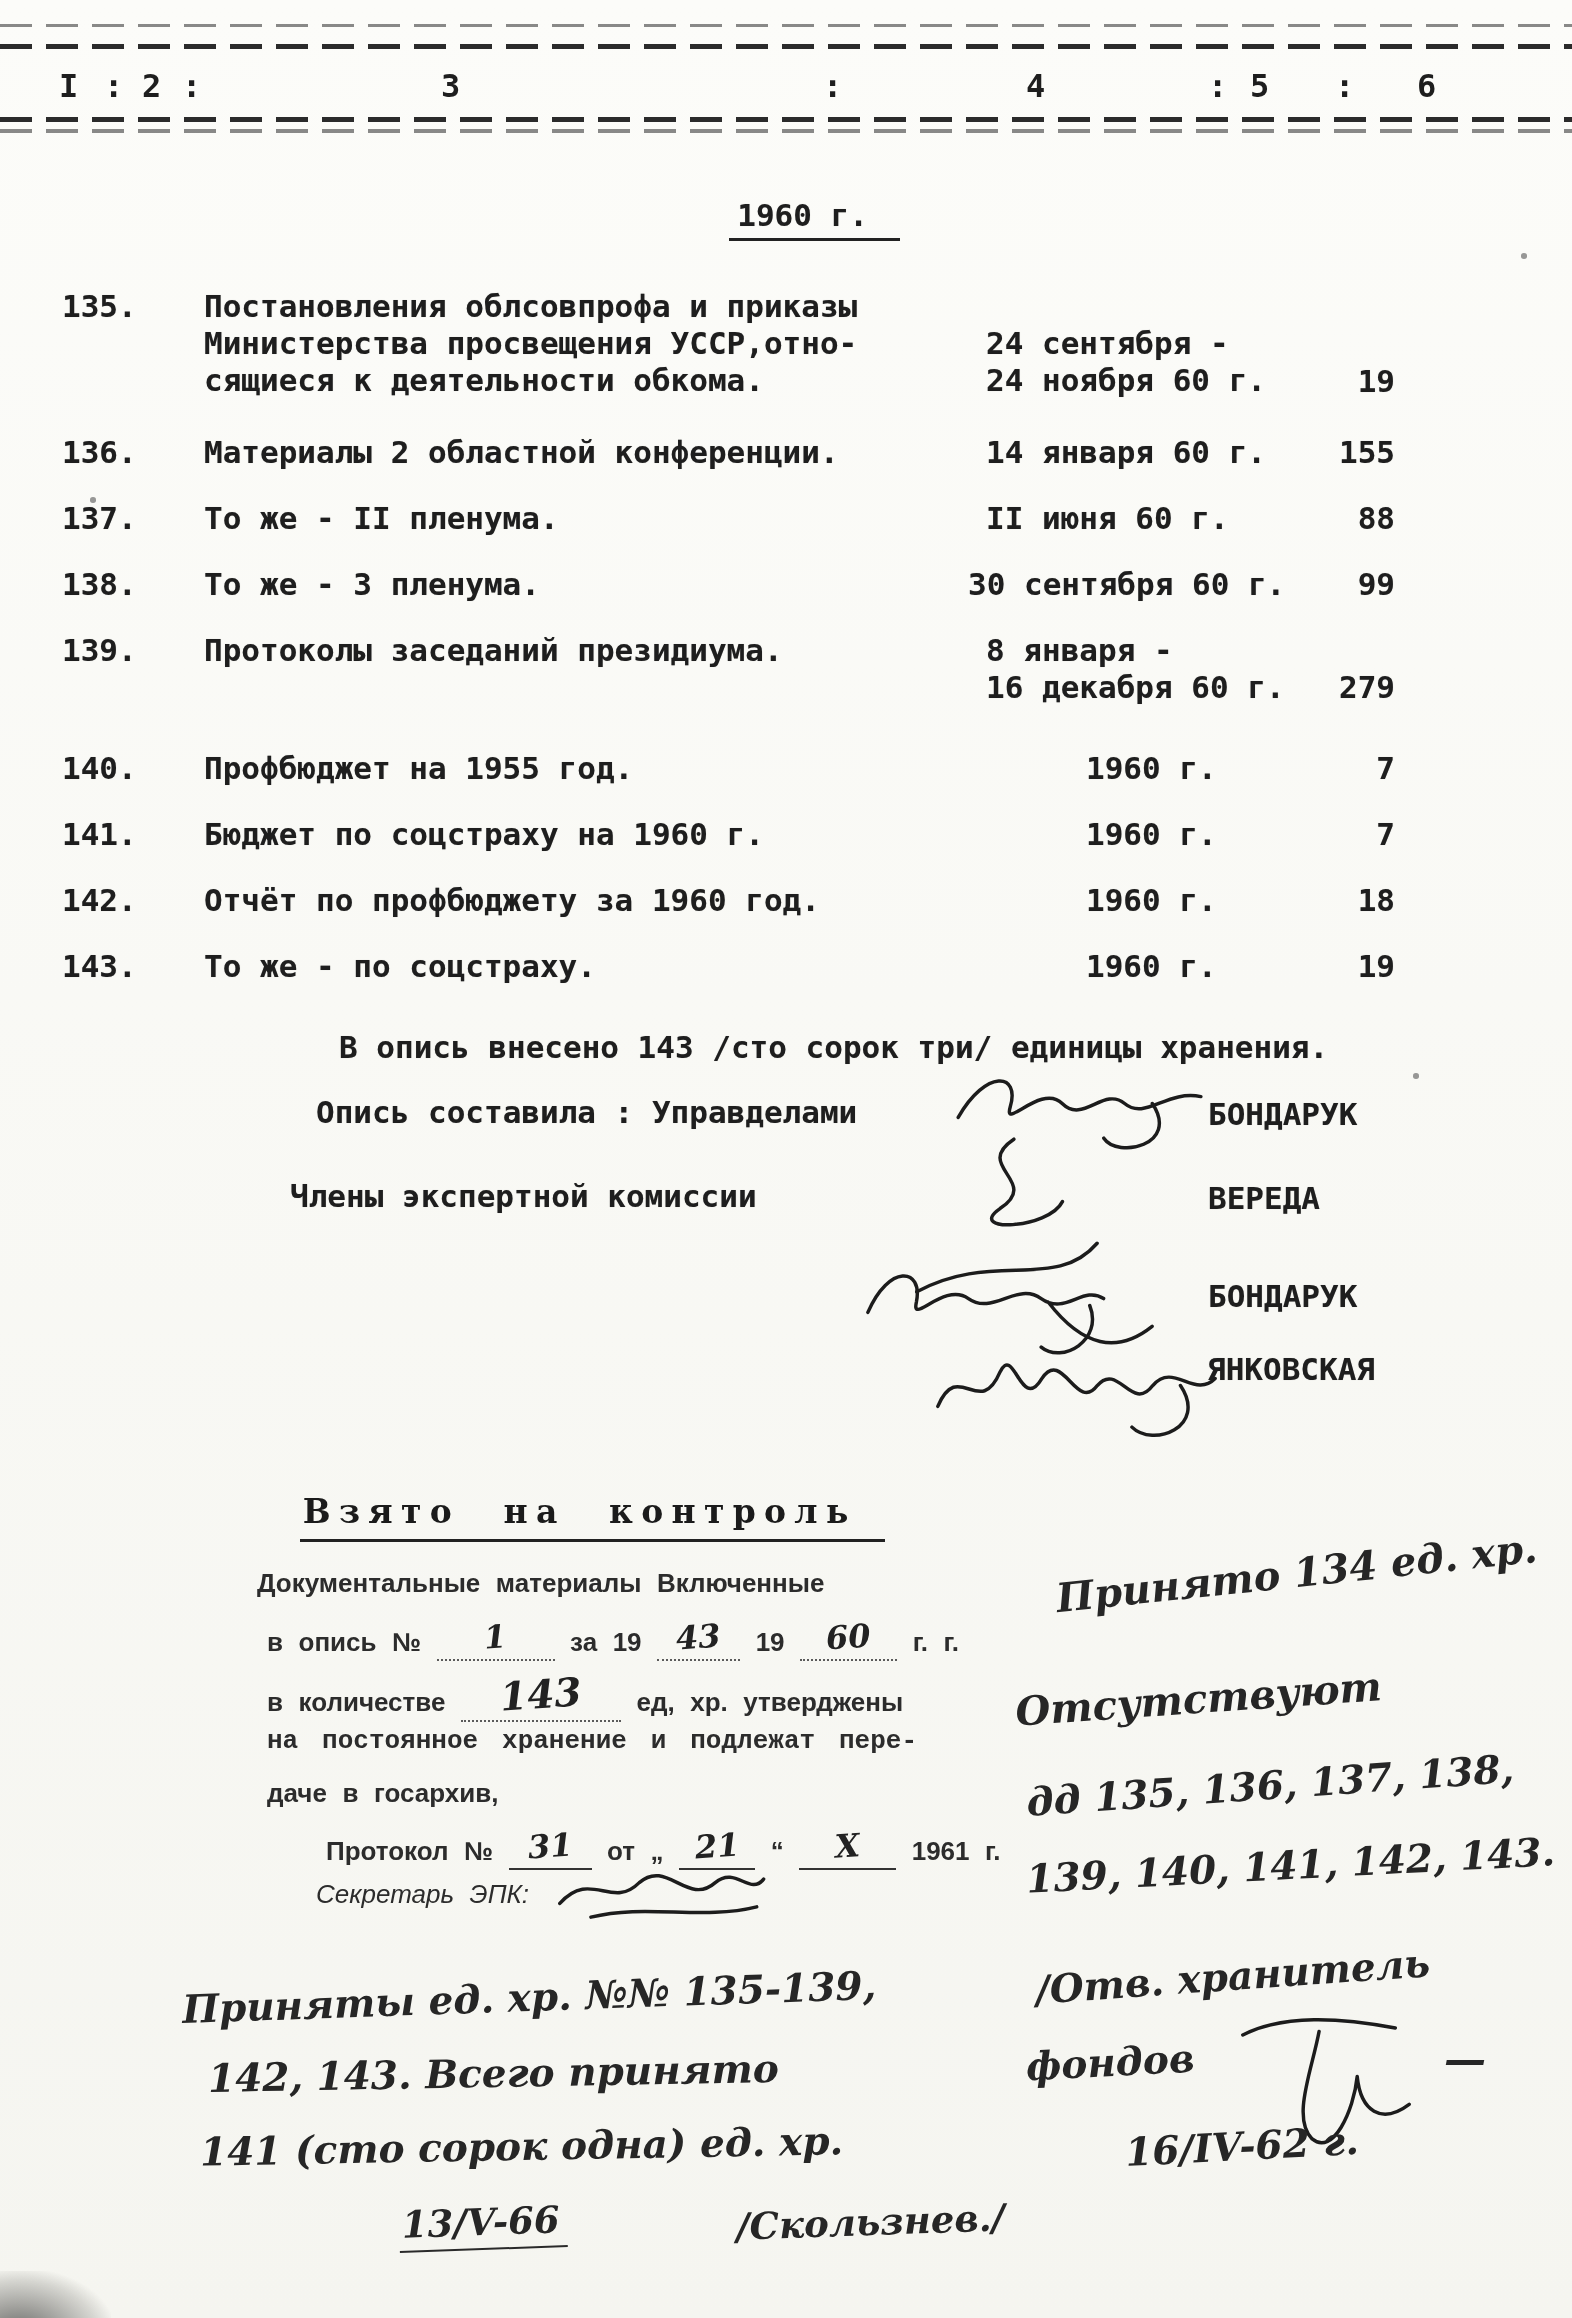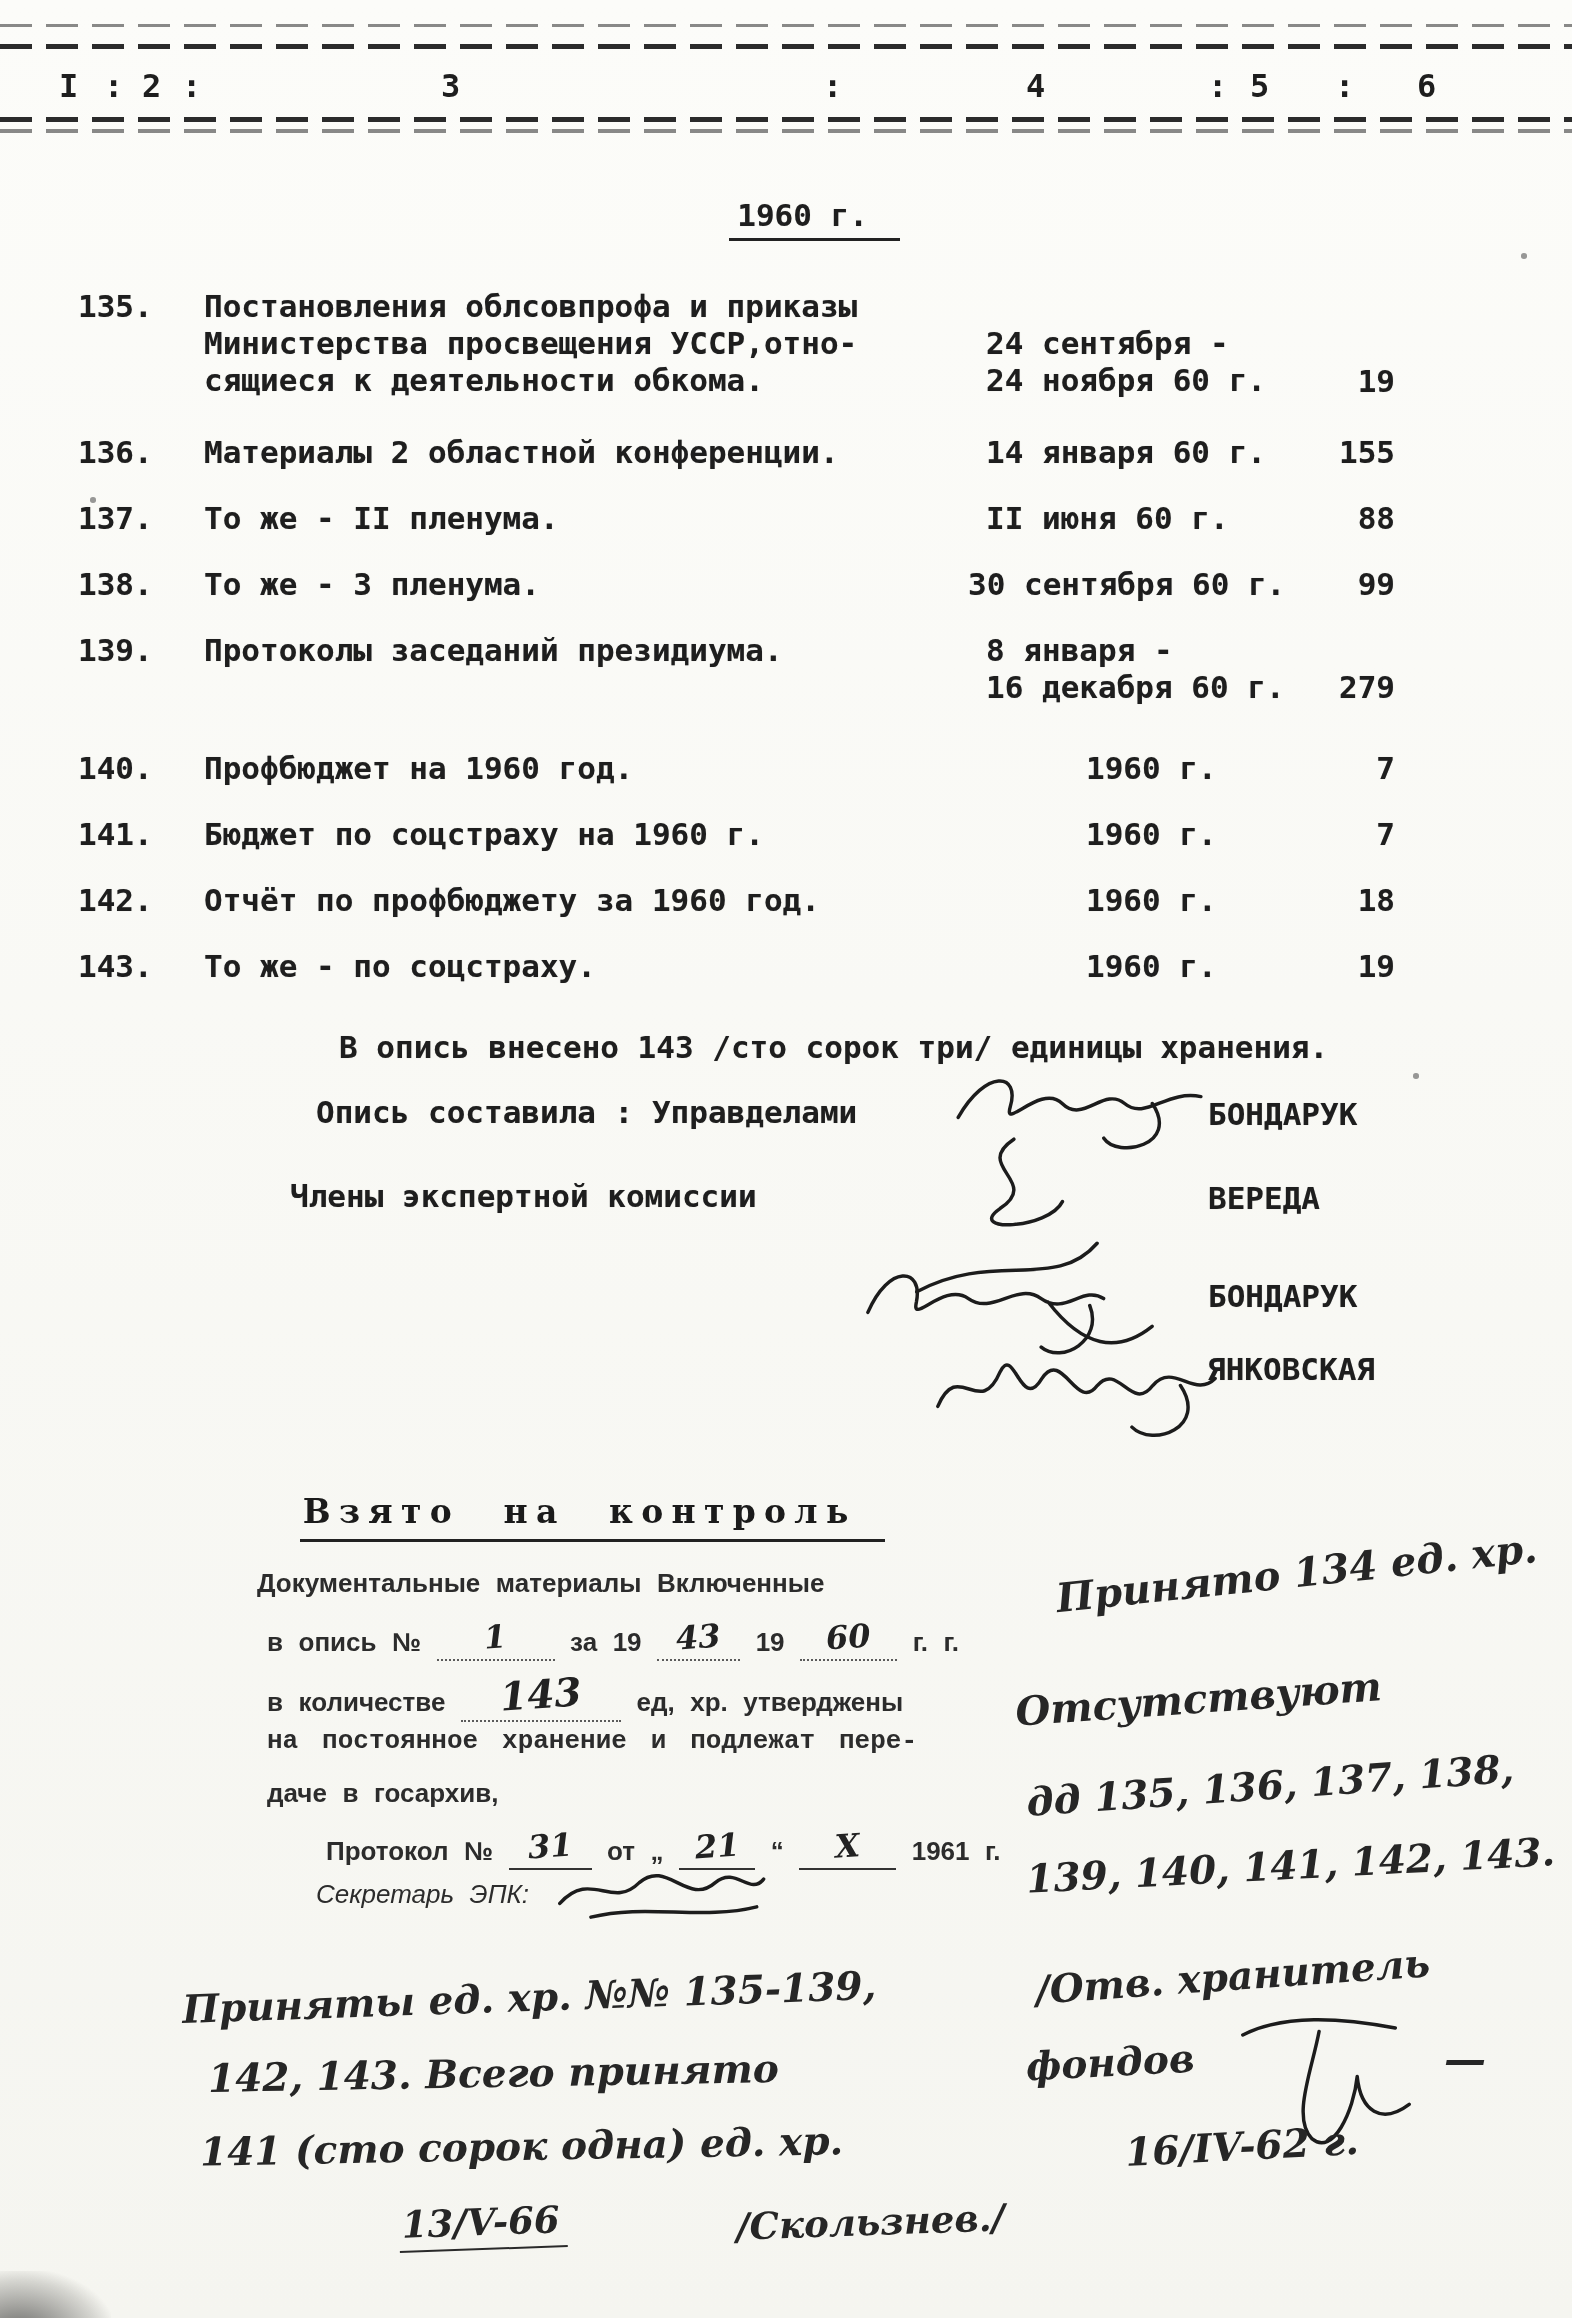--- a/index.html
+++ b/index.html
@@ -12,21 +12,21 @@
   }
   
   .dash{position:absolute;left:0;right:0;height:4.9px;
     background:repeating-linear-gradient(90deg,#2b2b2b 0 32px,transparent 32px 46px);}
   .dash.thin{height:3.5px;opacity:.55;}
   .ruler-label{position:absolute;top:67px;font-size:32px;font-weight:bold;letter-spacing:1.4px;}
   
   .mono{font-size:31px;line-height:37px;font-weight:bold;text-shadow:0 0 0.7px rgba(20,20,20,.35);}
   .title{position:absolute;left:729px;top:197px;padding:0 32px 4.2px 8.3px;border-bottom:3.5px solid #222;}
   .row{position:absolute;left:62px;width:1451px;}
-  .num{position:absolute;left:0;top:0;margin-left:16px;}
+  .num{position:absolute;left:0;top:0;}
   .desc{position:absolute;left:142px;top:0;}
   .date{position:absolute;left:924px;top:0;}
   .date.b{left:1024px;}
   .date.c{left:906px;}
   .count{position:absolute;left:1194px;top:0;width:139px;text-align:right;}
   .off54{top:37px;}
   .off108{top:75px;}
   .abs{position:absolute;}
   
   .form{font-family:"Liberation Sans",sans-serif;font-size:26px;font-weight:600;color:#2c2c2c;word-spacing:8.3px;}
@@ -126,21 +126,21 @@
     <div class="date">
       <div>8 января -</div>
       <div>16 декабря 60 г.</div>
     </div>
     <div class="count off54">279</div>
   </div>
 
   <div class="row mono" style="top:750px;">
     <div class="num">140.</div>
     <div class="desc">
-      <div>Профбюджет на 1960 год.</div>
+      <div>Профбюджет на 1955 год.</div>
     </div>
     <div class="date b">
       <div>1960 г.</div>
     </div>
     <div class="count">7</div>
   </div>
 
   <div class="row mono" style="top:816px;">
     <div class="num">141.</div>
     <div class="desc">

